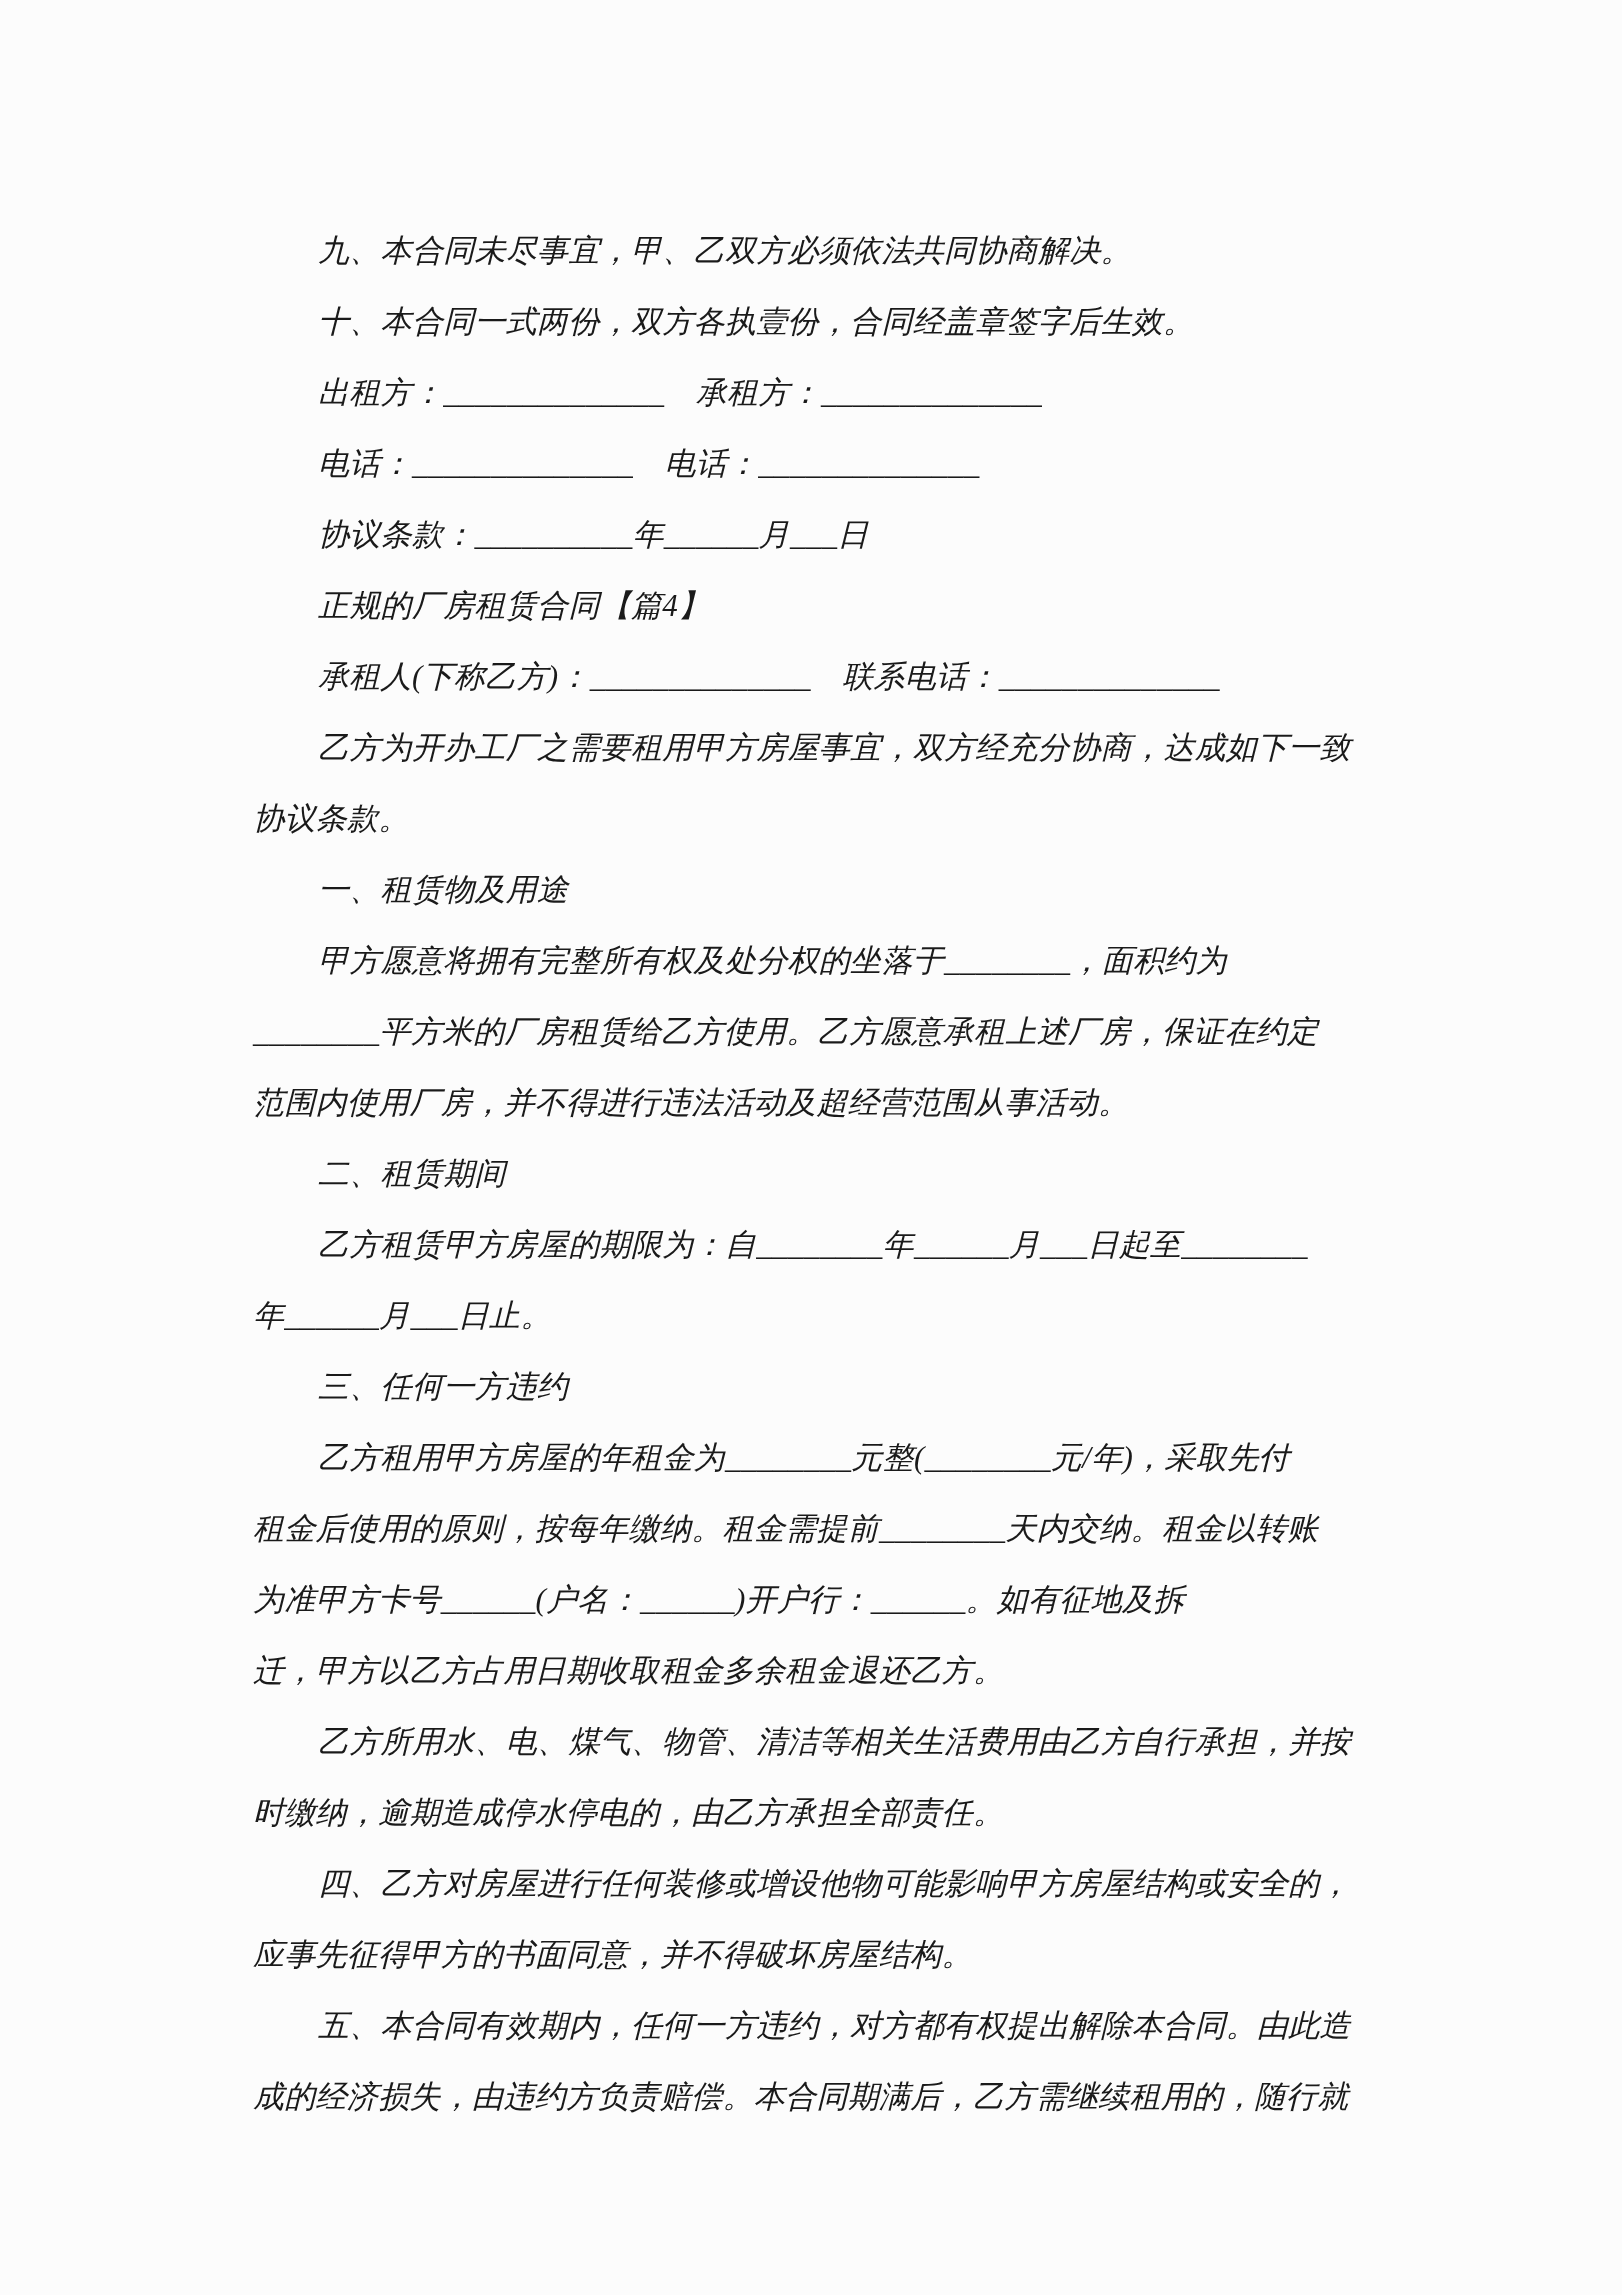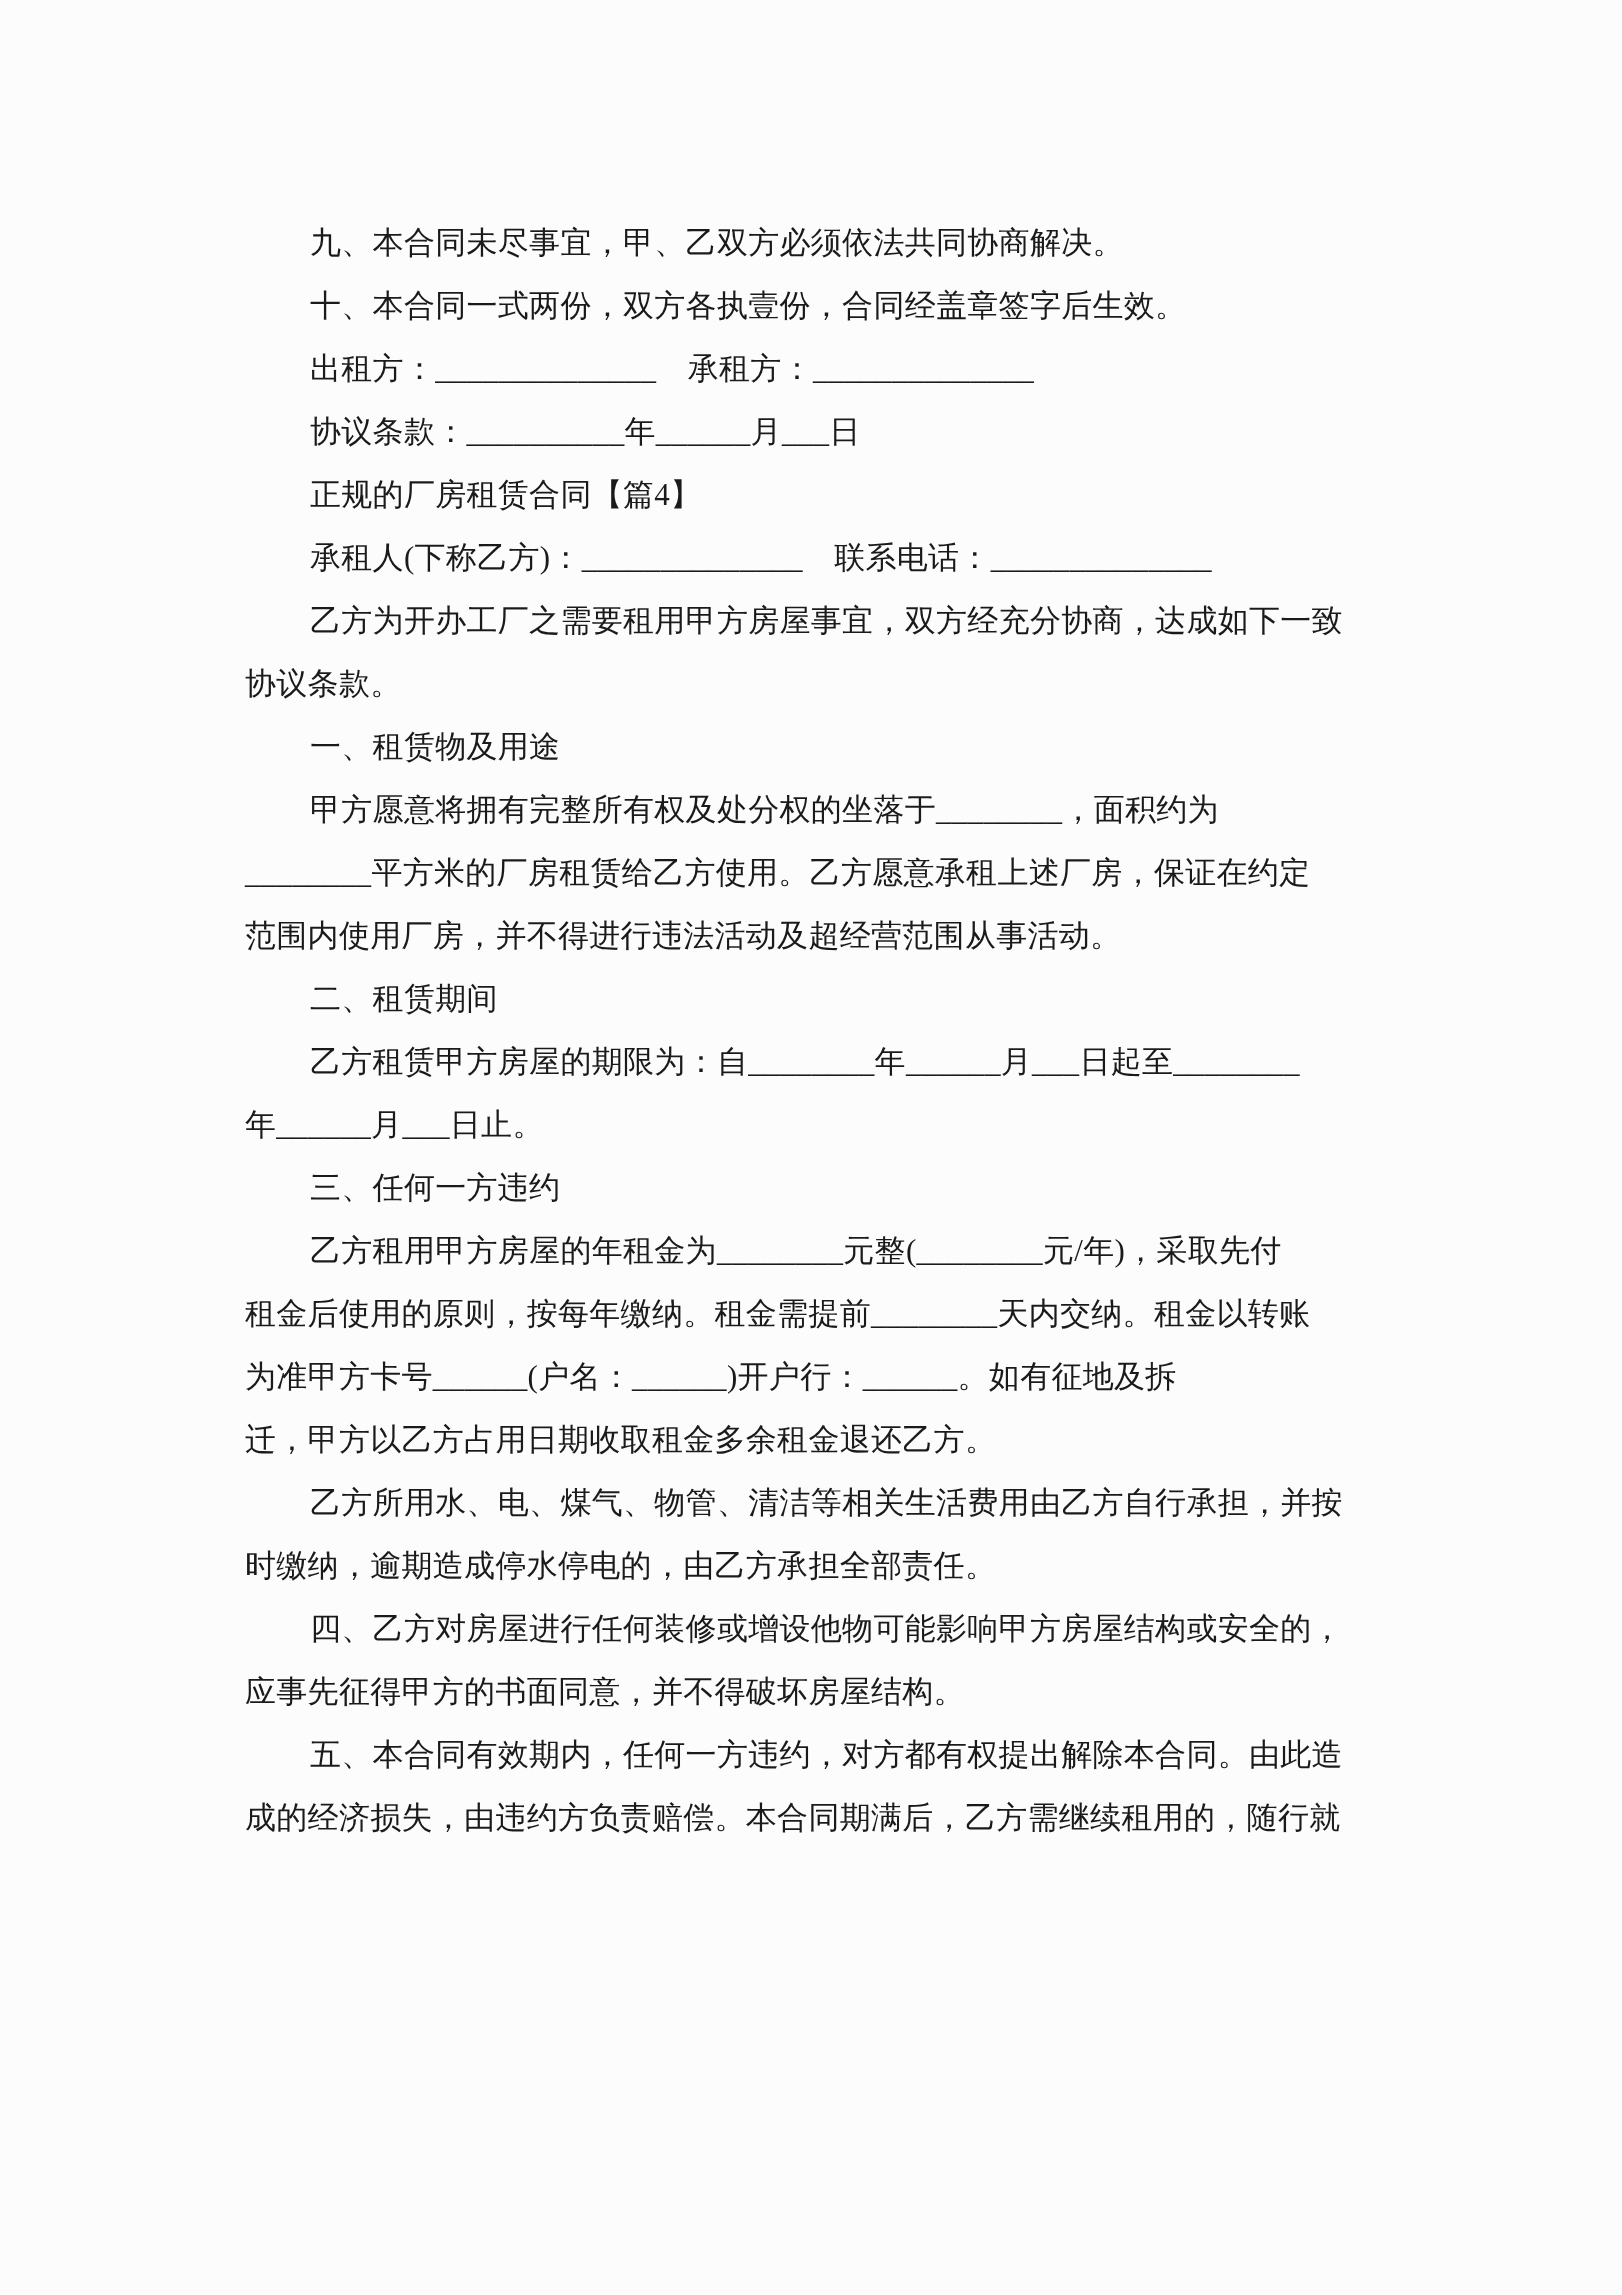--- a/index.html
+++ b/index.html
@@ -14,35 +14,37 @@
     box-sizing: border-box;
     padding: 211px 236px 0 245px;
     background: #fcfcfc;
     color: #1a1a1a;
     font-family: "Liberation Serif", "DejaVu Serif", serif;
     font-size: 31px;
     line-height: 63px;
     overflow: hidden;
   }
   .line {
-    margin: 0;
+    margin: 8px;
     white-space: nowrap;
     letter-spacing: 0.3px;
+    font-style: italic;
   }
   .indent {
     padding-left: 65px;
   }
 </style>
 </head>
 <body>
 
 <div class="page">
   <p class="line indent">九、本合同未尽事宜，甲、乙双方必须依法共同协商解决。</p>
   <p class="line indent">十、本合同一式两份，双方各执壹份，合同经盖章签字后生效。</p>
   <p class="line indent">出租方：______________　承租方：______________</p>
+  <p class="line indent">电话：______________　电话：______________</p>
   <p class="line indent">协议条款：__________年______月___日</p>
   <p class="line indent">正规的厂房租赁合同【篇4】</p>
   <p class="line indent">承租人(下称乙方)：______________　联系电话：______________</p>
   <p class="line indent">乙方为开办工厂之需要租用甲方房屋事宜，双方经充分协商，达成如下一致</p>
   <p class="line">协议条款。</p>
   <p class="line indent">一、租赁物及用途</p>
   <p class="line indent">甲方愿意将拥有完整所有权及处分权的坐落于________，面积约为</p>
   <p class="line">________平方米的厂房租赁给乙方使用。乙方愿意承租上述厂房，保证在约定</p>
   <p class="line">范围内使用厂房，并不得进行违法活动及超经营范围从事活动。</p>
   <p class="line indent">二、租赁期间</p>

